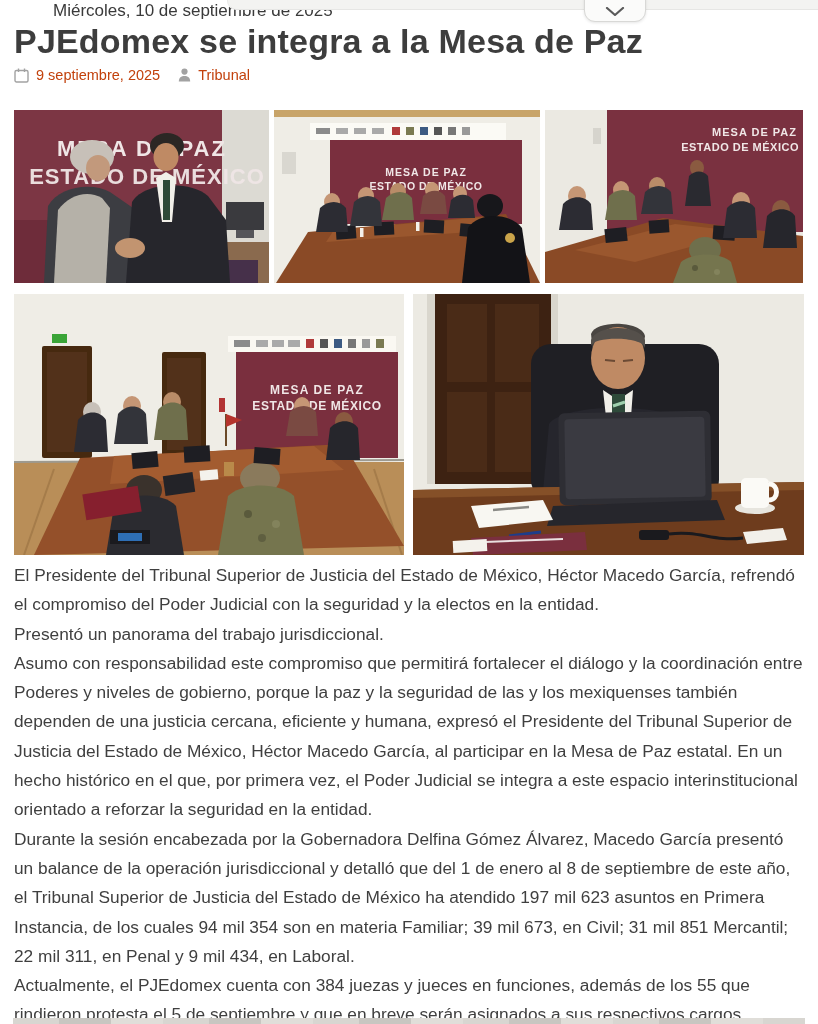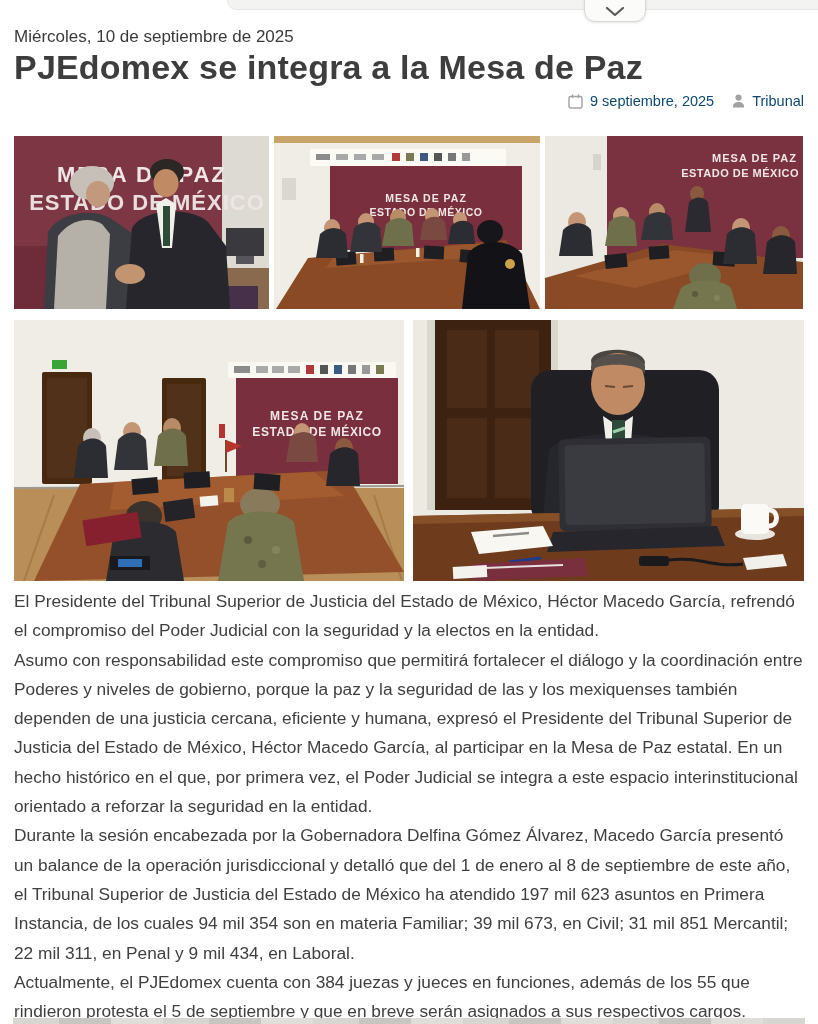--- a/index.html
+++ b/index.html
@@ -10,25 +10,25 @@
   .top-band { position:absolute; top:0; left:227px; right:0; height:9px;
               background:#f3f3f1; border-bottom:1px solid #e6e6e4;
               border-left:1px solid #e9e9e7; border-bottom-left-radius:9px; }
   .chevron-btn { position:absolute; top:-9px; left:584px; width:62px; height:31px;
                  box-sizing:border-box; background:#fbfbfa; border:1px solid #d8d8d6;
                  border-radius:8px 8px 11px 11px; box-shadow:0 1px 3px rgba(0,0,0,.10);
                  display:flex; align-items:flex-end; justify-content:center;
                  padding-bottom:5px; cursor:pointer; }
 
   .content { padding:0 14px; }
-  .site-date { padding-top:26px; font-size:17px; line-height:21px; color:#3a3a3a; }
+  .site-date { padding-top:0; font-size:17px; line-height:21px; color:#3a3a3a;margin-left:39px; }
   .title { margin:5px 0 0 0; font-size:34px; line-height:31px; font-weight:700;
            color:#3d3d3d; letter-spacing:0.2px; }
-  .meta { margin-top:9px; display:flex; align-items:center; color:#0c4a6e;
-          font-size:14.5px; line-height:18px;justify-content:flex-end; }
+  .meta { margin-top:9px; display:flex; align-items:center; color:#c2410c;
+          font-size:14.5px; line-height:18px; }
   .meta .ic { display:block; margin-right:7px; }
   .meta .sep { width:18px; }
 
   .g-row { display:flex; }
   .row1 { margin-top:26px; gap:5px; }
   .row2 { margin-top:11px; gap:9px; }
   figure { margin:0; position:relative; background:#a3a3a3; overflow:hidden; }
   figure svg { display:block; }
   .ph1 { width:255px; height:173px; }
   .ph2 { width:266px; height:173px; }
@@ -309,20 +309,21 @@
 
           <polygon points="58,244 172,238 174,256 60,261" fill="#7a2f3e"></polygon>
           <line x1="72" y1="248" x2="150" y2="245" stroke="#e9dfe0" stroke-width="2"></line>
           <rect x="40" y="246" width="34" height="12" fill="#f4f2ec" transform="rotate(-3 57 252)"></rect>
         </svg>
       </figure>
     </div>
 
     <div class="article-text">
       <p>El Presidente del Tribunal Superior de Justicia del Estado de México, Héctor Macedo García, refrendó el compromiso del Poder Judicial con la seguridad y la electos en la entidad.</p>
+      <p>Presentó un panorama del trabajo jurisdiccional.</p>
       <p>Asumo con responsabilidad este compromiso que permitirá fortalecer el diálogo y la coordinación entre Poderes y niveles de gobierno, porque la paz y la seguridad de las y los mexiquenses también dependen de una justicia cercana, eficiente y humana, expresó el Presidente del Tribunal Superior de Justicia del Estado de México, Héctor Macedo García, al participar en la Mesa de Paz estatal. En un hecho histórico en el que, por primera vez, el Poder Judicial se integra a este espacio interinstitucional orientado a reforzar la seguridad en la entidad.</p>
       <p>Durante la sesión encabezada por la Gobernadora Delfina Gómez Álvarez, Macedo García presentó un balance de la operación jurisdiccional y detalló que del 1 de enero al 8 de septiembre de este año, el Tribunal Superior de Justicia del Estado de México ha atendido 197 mil 623 asuntos en Primera Instancia, de los cuales 94 mil 354 son en materia Familiar; 39 mil 673, en Civil; 31 mil 851 Mercantil; 22 mil 311, en Penal y 9 mil 434, en Laboral.</p>
       <p>Actualmente, el PJEdomex cuenta con 384 juezas y jueces en funciones, además de los 55 que rindieron protesta el 5 de septiembre y que en breve serán asignados a sus respectivos cargos. También informó que existen 32 magistradas y magistrados en activo, a los que se suman los 30 recién electos que esperan designación.</p>
 
     </div>
   </div>
 
   <div class="bottom-band"></div>
 </div>
 

